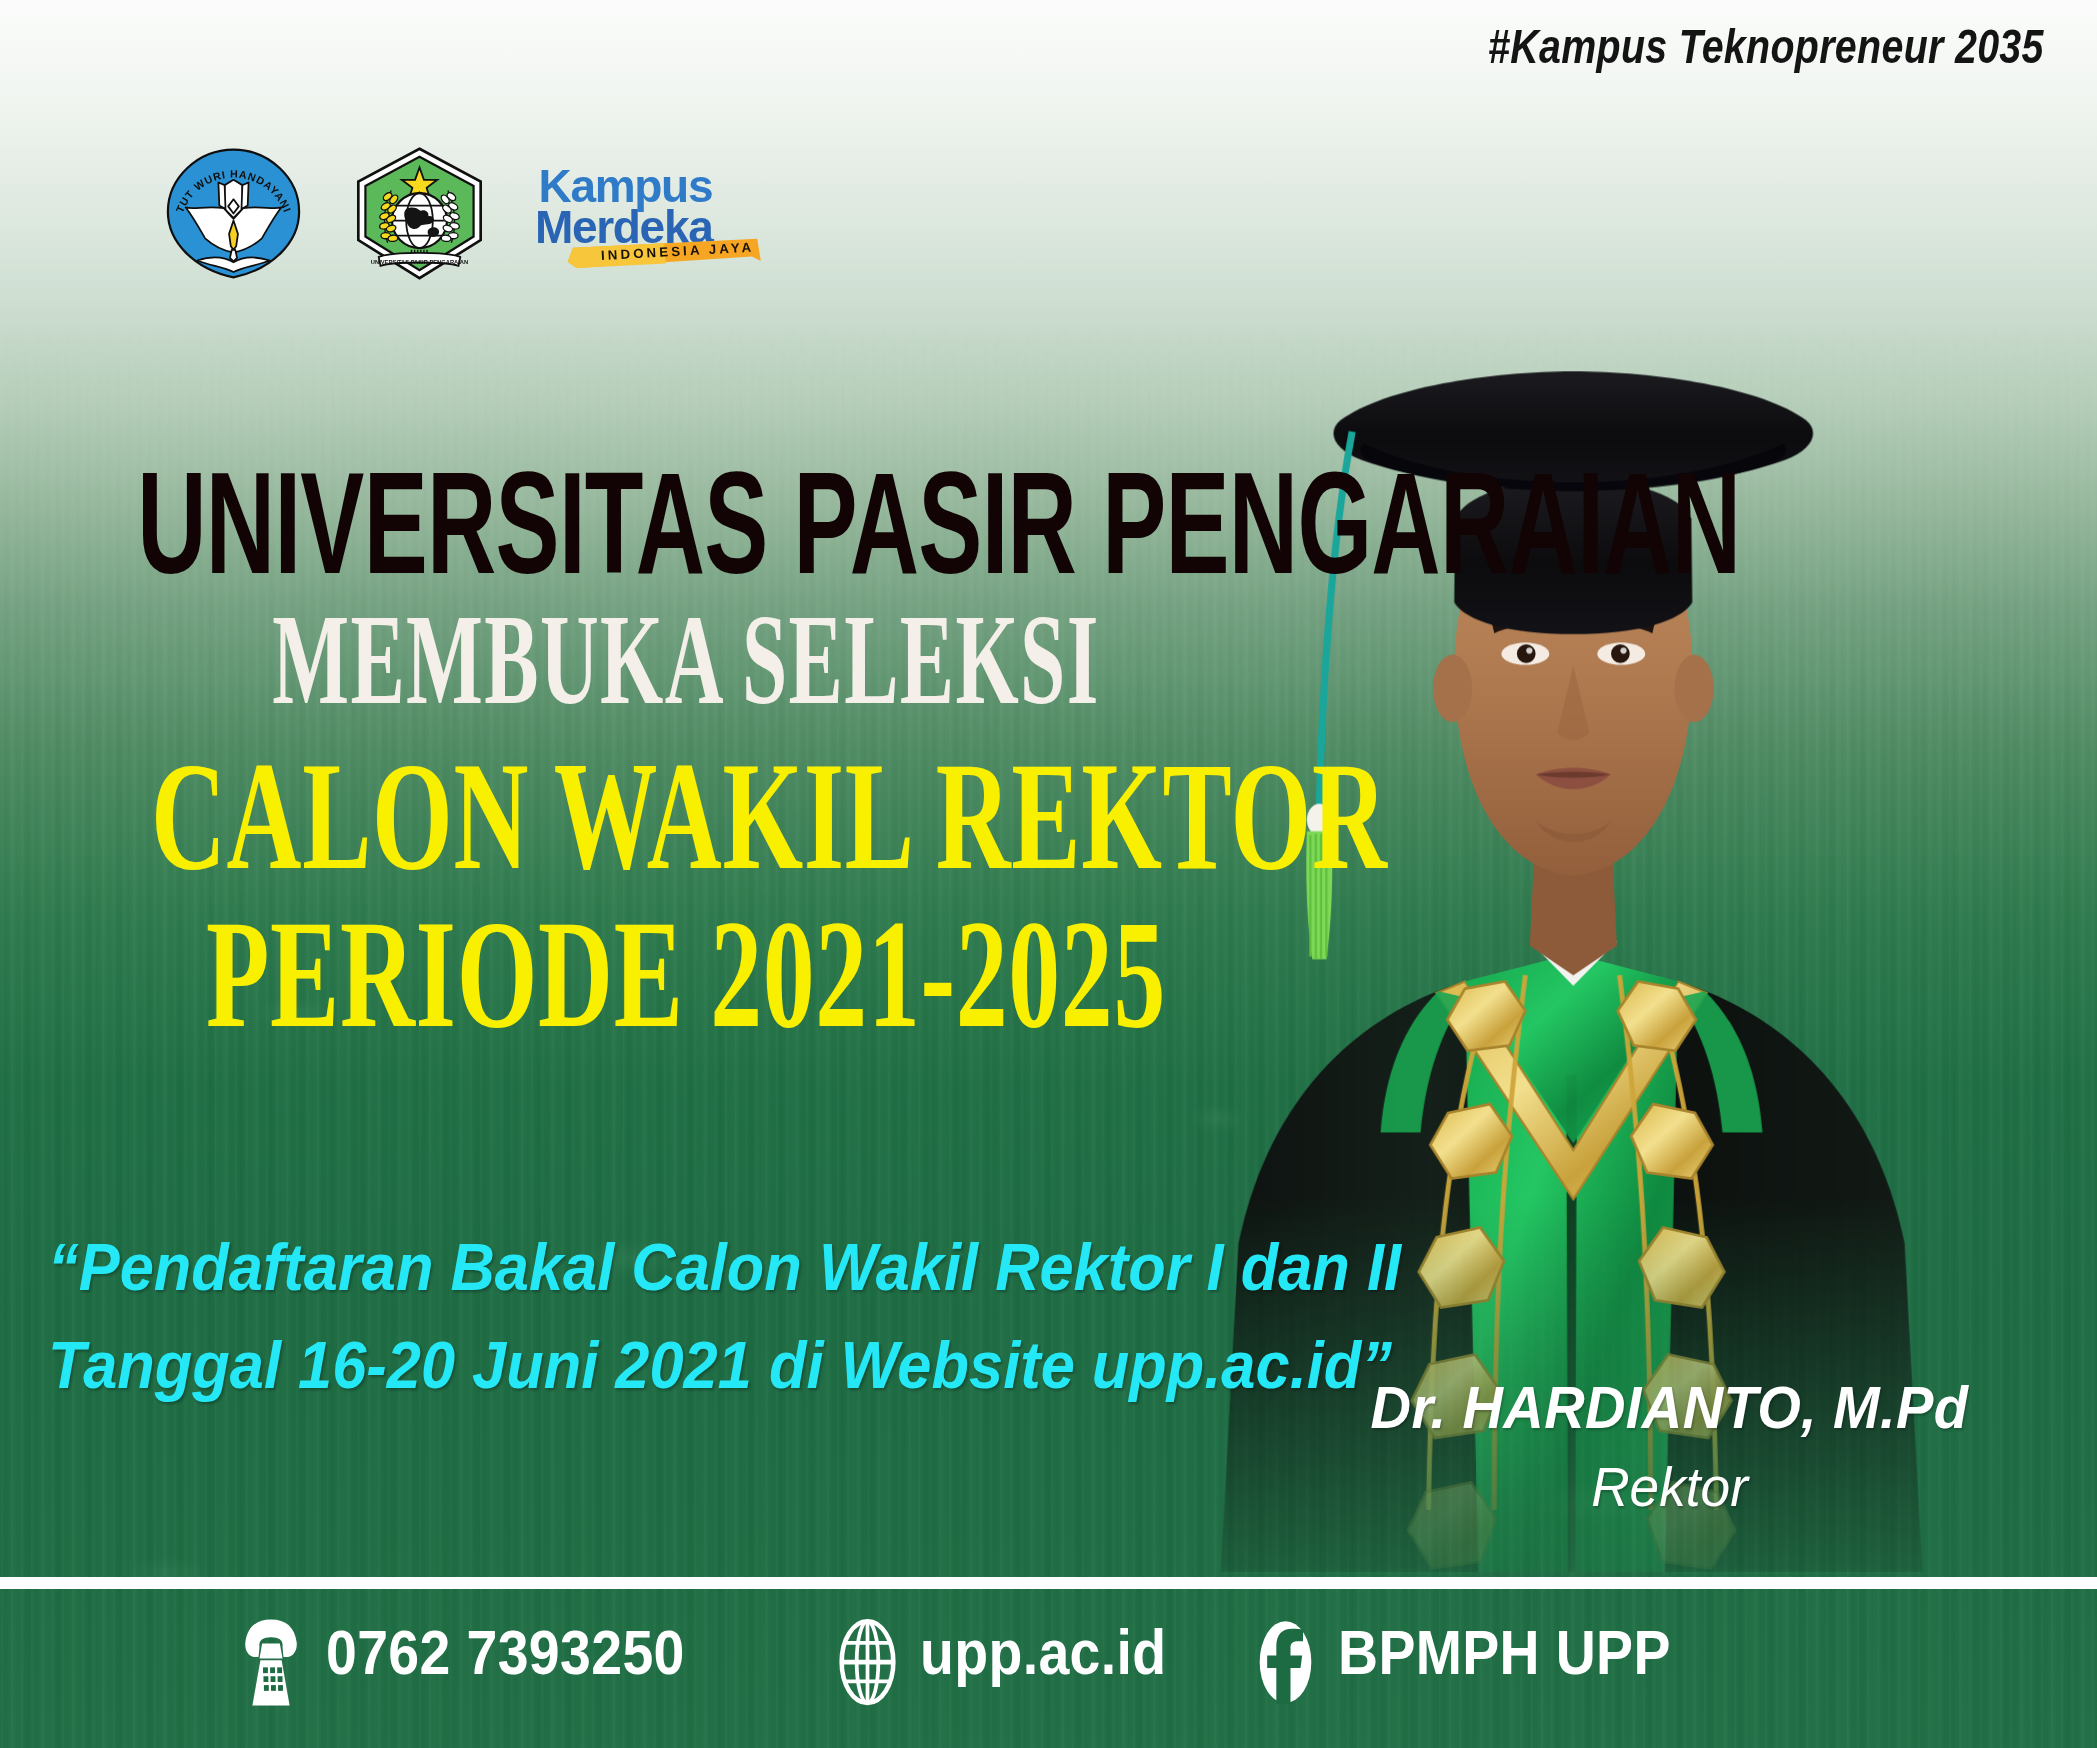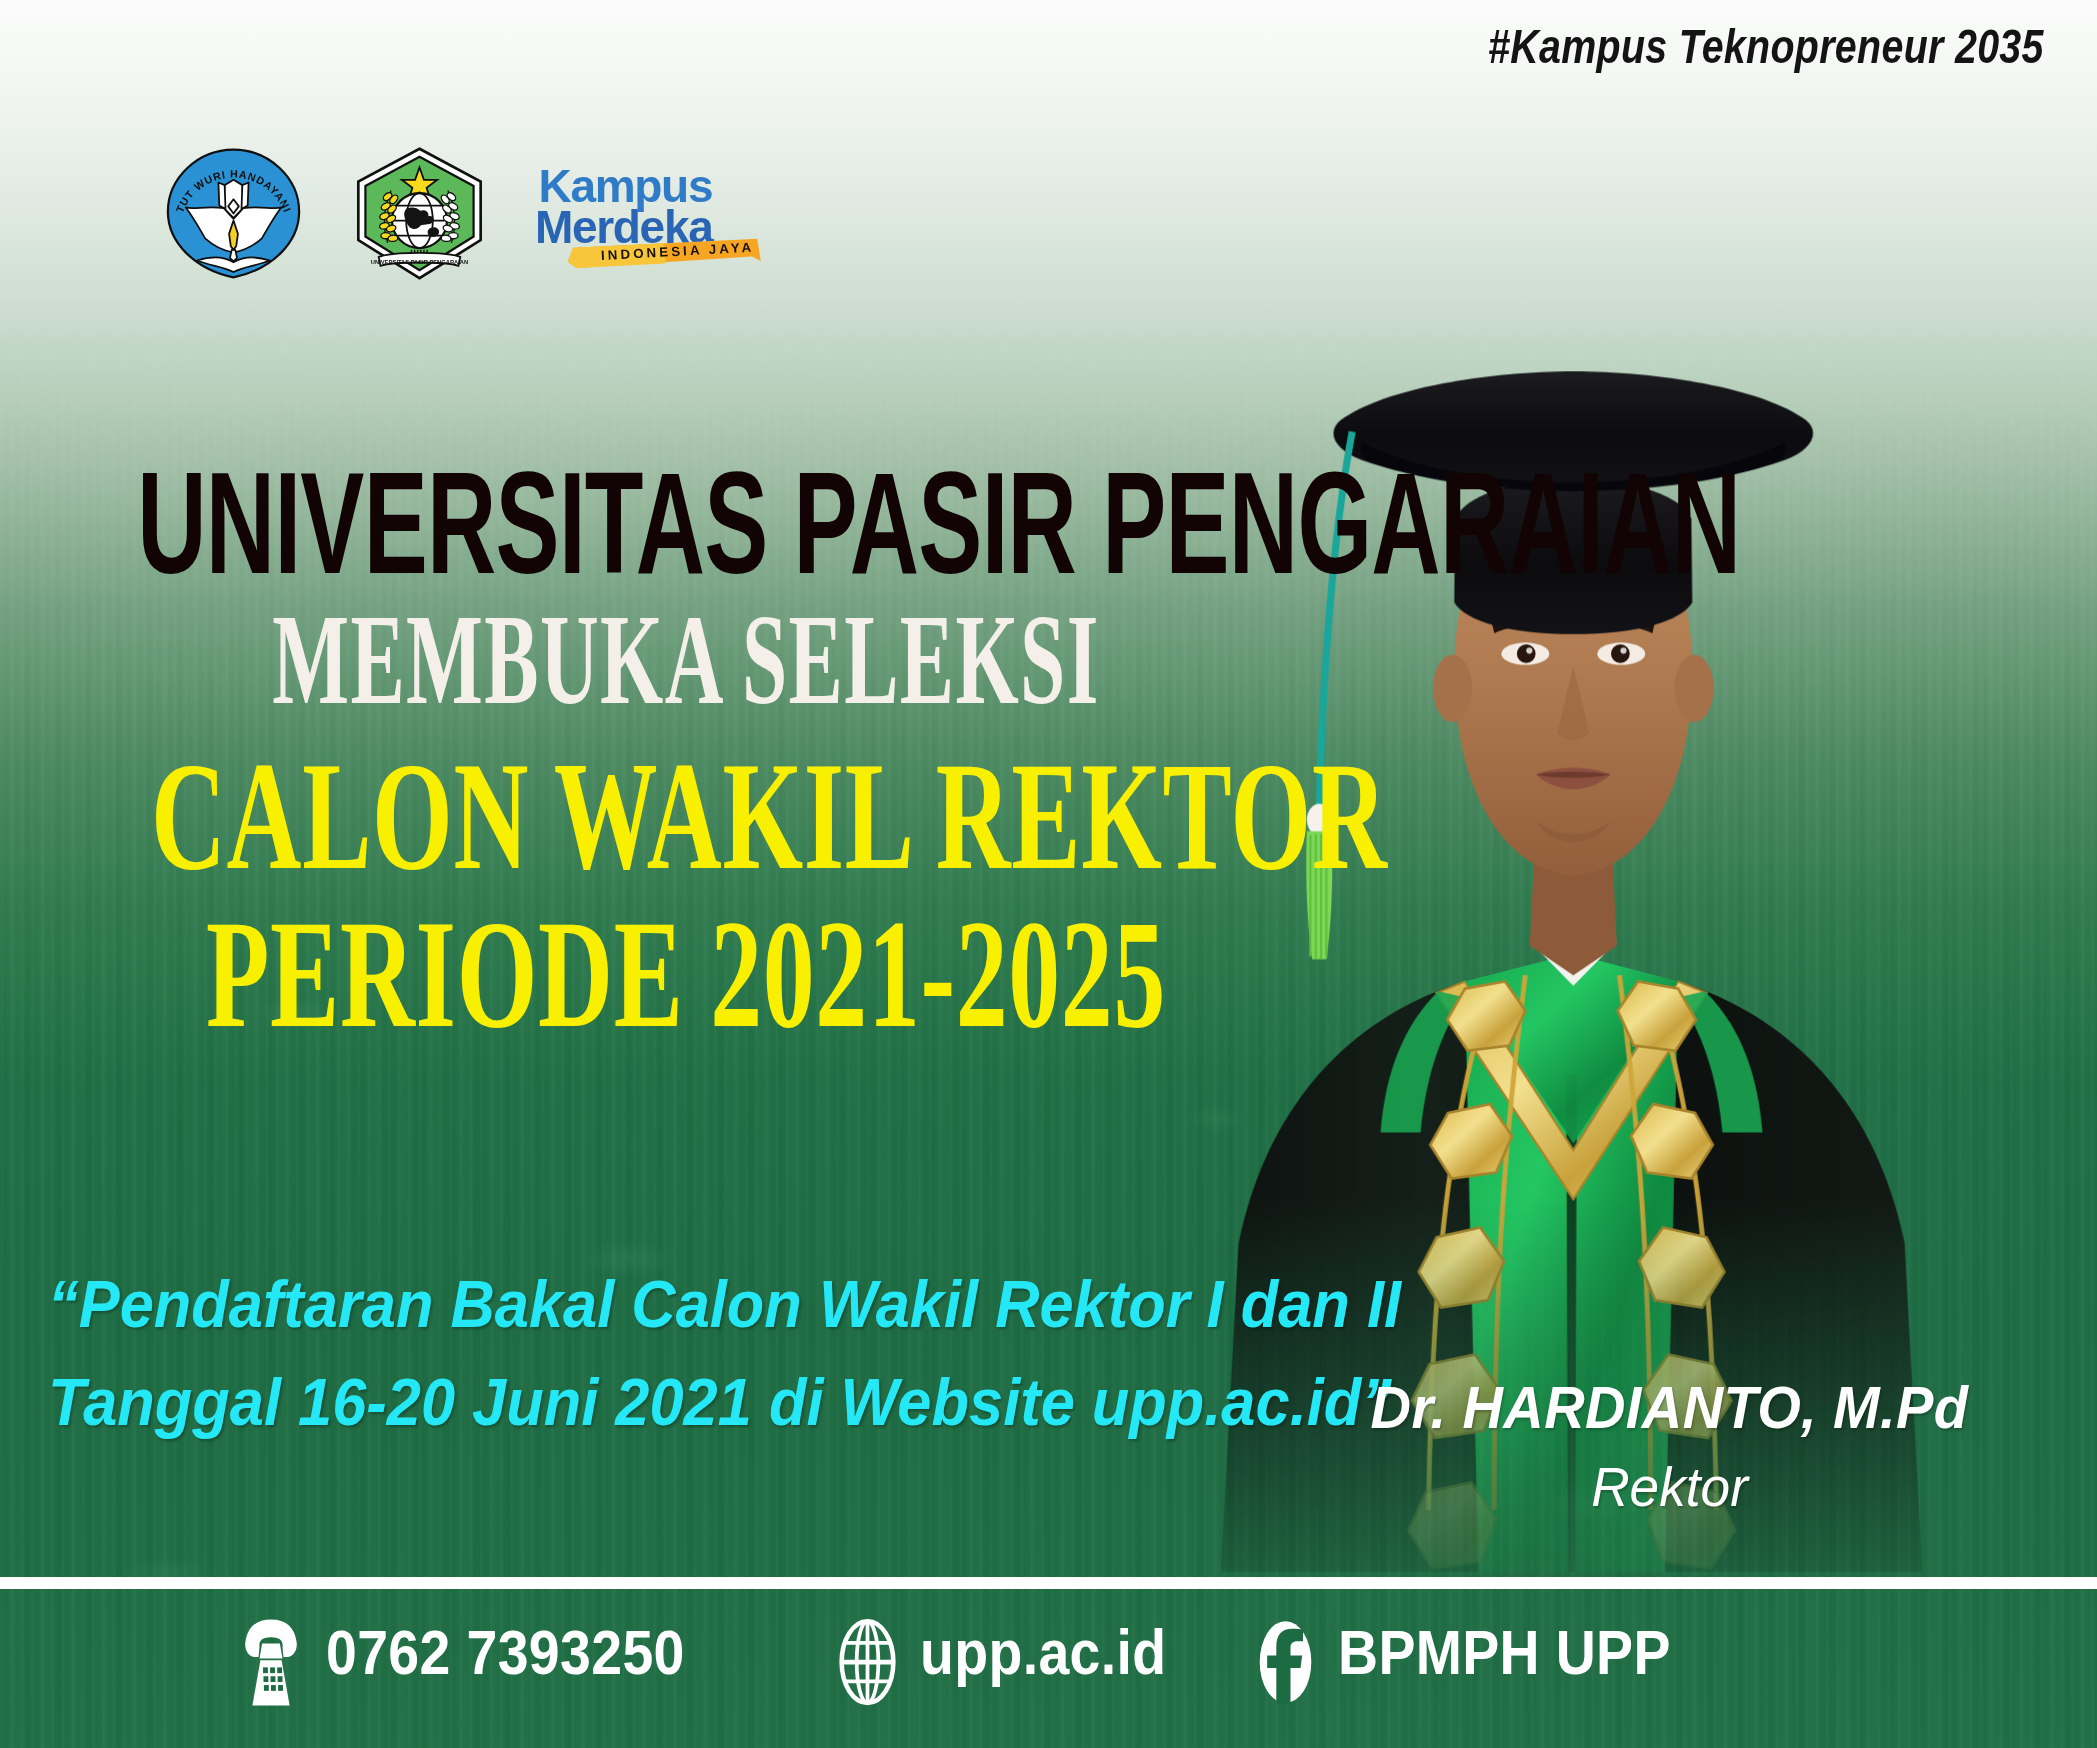--- a/index.html
+++ b/index.html
@@ -125,21 +125,21 @@
     line-height:1.0;
     color:#f9f000;
     text-align:center;
     transform:scaleX(0.78) scaleY(1.16);
     transform-origin:center top;
     white-space:nowrap;
     letter-spacing:0.9px;
   }
 
   
-  .quote { position:absolute; left:48px; top:1262px; width:1376px; }
+  .quote { position:absolute; left:48px; top:1225px; width:1376px; }
   .q-line {
     font-family:"Liberation Sans Narrow","Liberation Sans",sans-serif;
     font-style:italic; font-weight:700;
     font-size:66px; line-height:1.30;
     color:#25e8f7;
     transform:scaleX(0.93);
     transform-origin:left center;
     white-space:nowrap;
     text-shadow: 1.8px 2.2px 3.1px rgba(0,0,0,0.30);
   }

